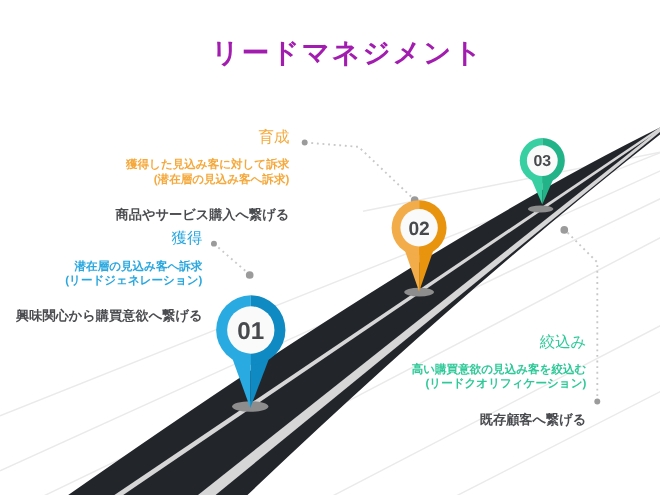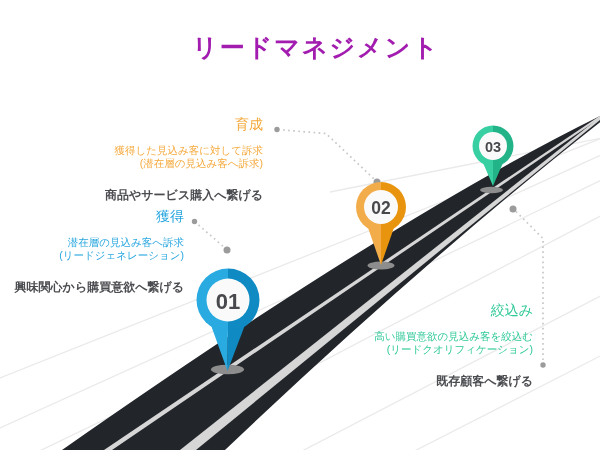--- a/index.html
+++ b/index.html
@@ -6,21 +6,21 @@
   .canvas{
     position:relative;width:600px;height:450px;background:#ffffff;overflow:hidden;
     font-family:"Liberation Sans","DejaVu Sans",sans-serif;
   }
   .page-title{
     position:absolute;top:31px;left:0;width:600px;text-align:center;
     font-size:25px;font-weight:bold;color:#a21caf;letter-spacing:2px;padding-left:16px;
   }
   .stage{position:absolute;text-align:right;white-space:nowrap;}
   .stage .stage-heading{font-size:14px;font-weight:normal;line-height:15px;margin-bottom:12px;}
-  .stage .stage-line{font-size:10.5px;font-weight:normal;line-height:13px;}
+  .stage .stage-line{font-size:10.5px;font-weight:bold;line-height:13px;}
   .stage .stage-outcome{font-size:12px;font-weight:bold;line-height:13px;color:#4B4C50;margin-top:19px;}
   .stage.accent-orange .stage-heading,.stage.accent-orange .stage-line{color:#F5A93C;}
   .stage.accent-blue   .stage-heading,.stage.accent-blue   .stage-line{color:#29A7DF;}
   .stage.accent-green  .stage-heading,.stage.accent-green  .stage-line{color:#2EC998;}
   .stage-ikusei {top:117px;right:337px;}
   .stage-kakutoku{top:209px;right:416px;}
   .stage-shibori {top:303px;right:67px;}
   svg{position:absolute;top:0;left:0;}
 </style>
 </head>

